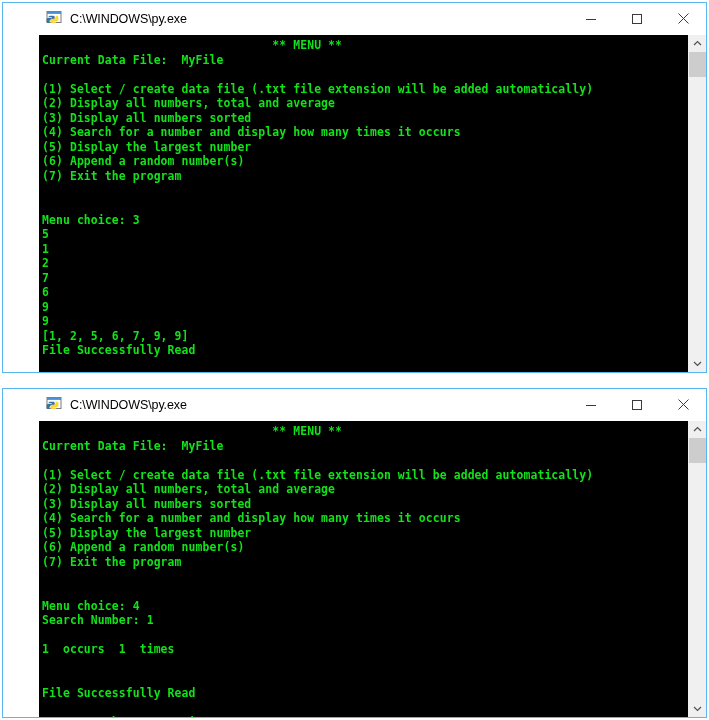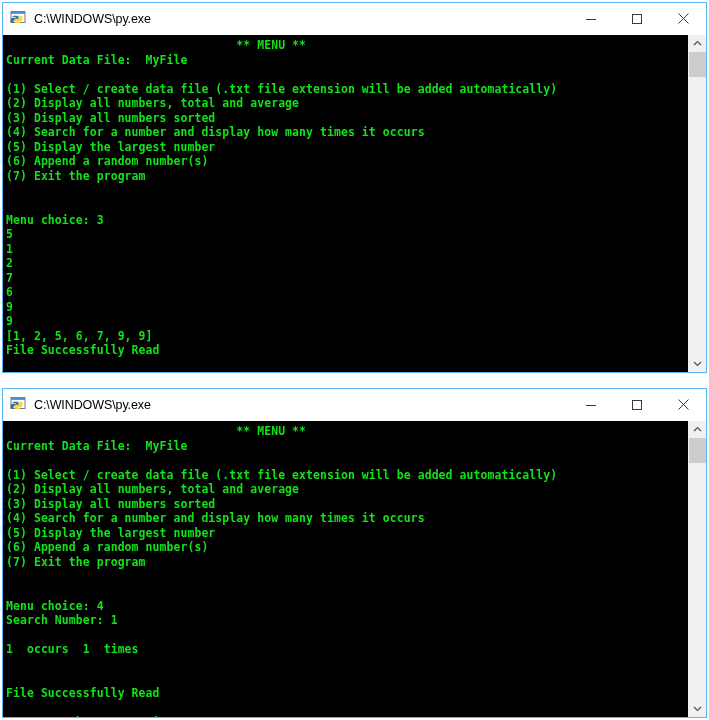--- a/index.html
+++ b/index.html
@@ -21,20 +21,21 @@
 
   
   .console-window {
     position: absolute;
     left: 2px;
     box-sizing: border-box;
     background: #ffffff;
     border: 1px solid #59b6f0;
     display: flex;
     flex-direction: column;
+    padding-left: 36px;
   }
 
   .window-1 { top: 2px;   width: 705px; height: 371px; }
   .window-2 { top: 388px; width: 705px; height: 330px; }
 
   .titlebar {
     height: 31px;
     min-height: 31px;
     background: #ffffff;
     display: flex;

